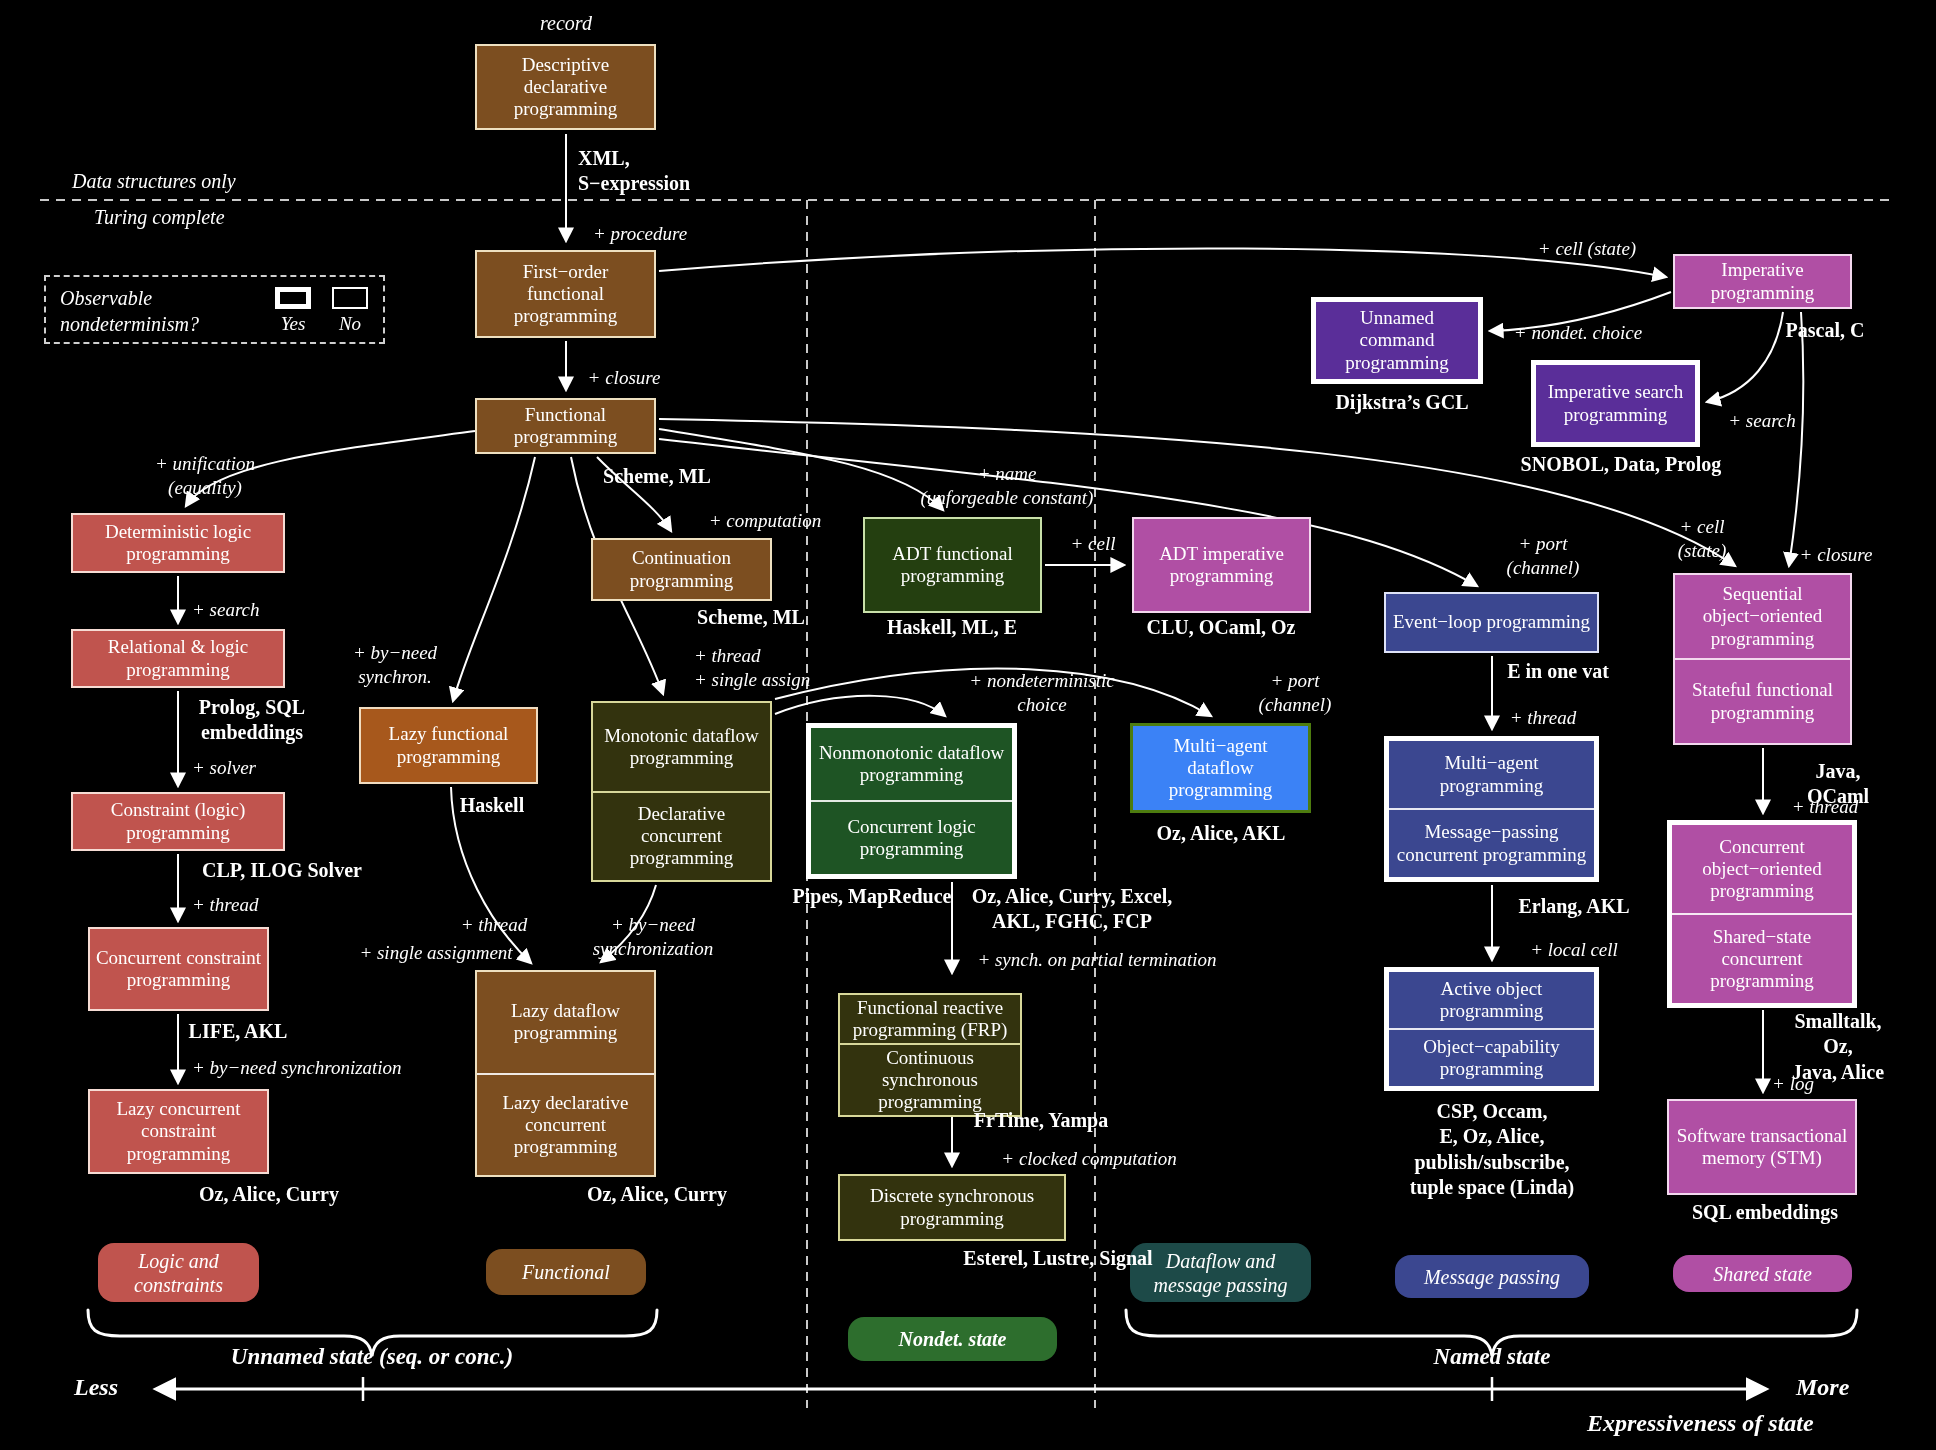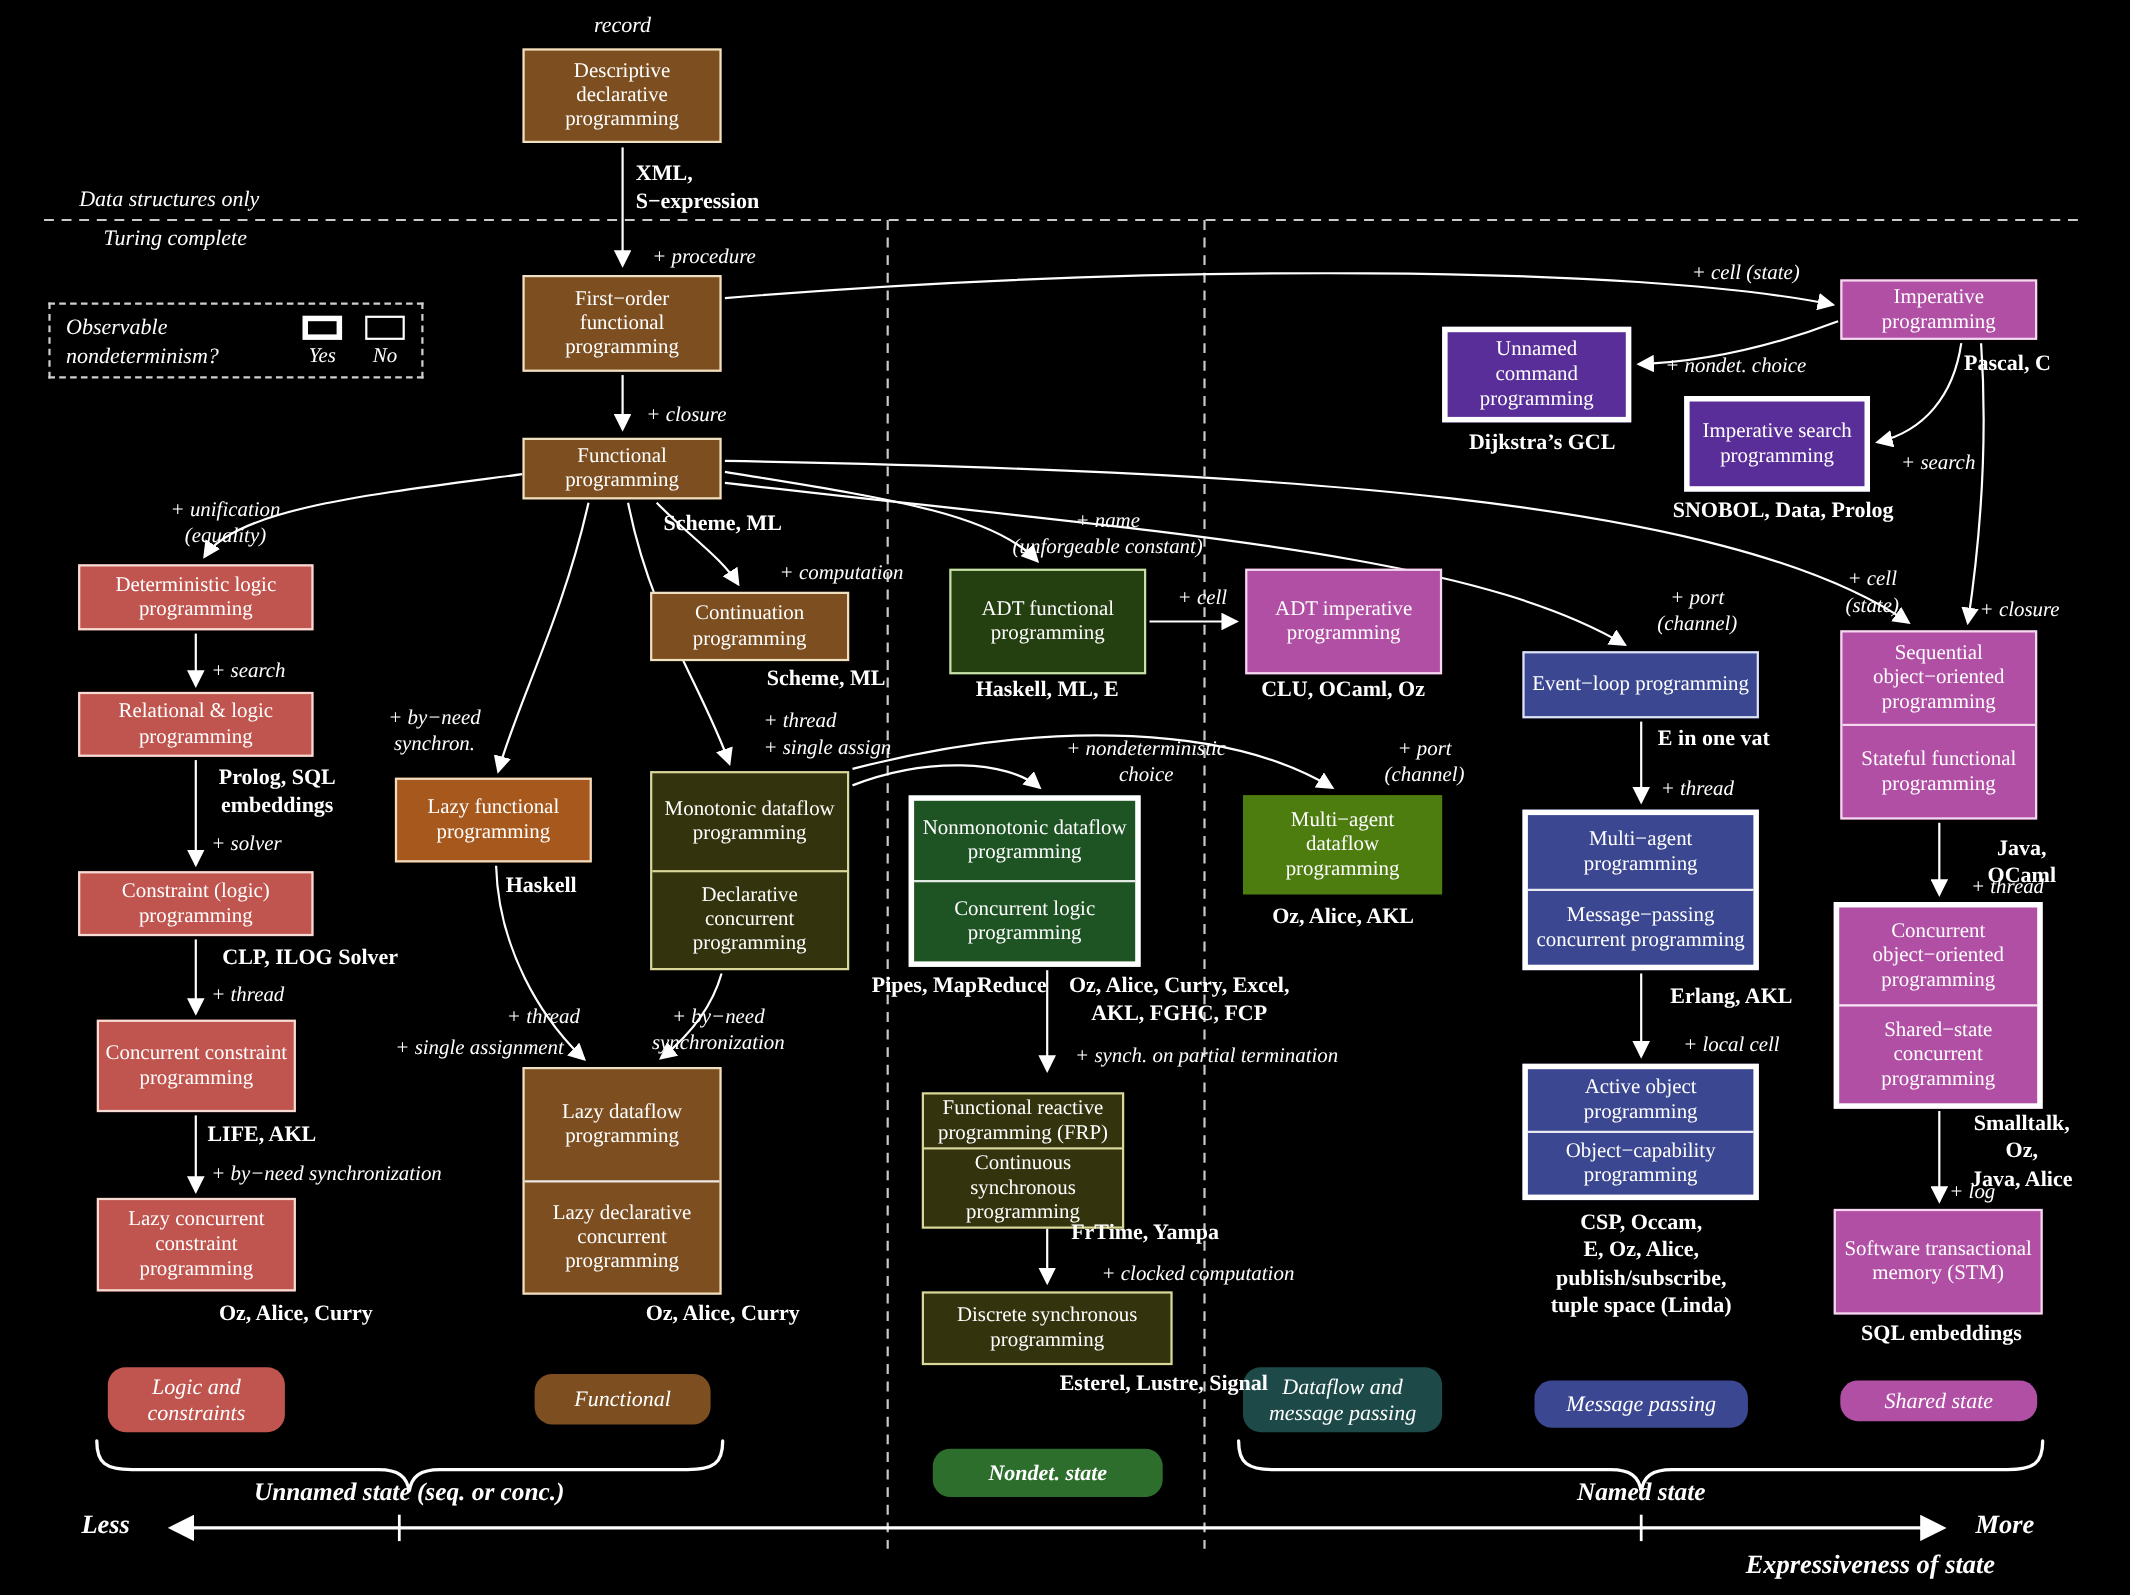--- a/index.html
+++ b/index.html
@@ -11,21 +11,21 @@
         font-size:19px;line-height:1.16;color:#fff}
   .node .part{flex:1;display:flex;align-items:center;justify-content:center;padding:2px 5px}
   .divided .part + .part{border-top:2px solid rgba(255,255,255,.88)}
   .brown{background:#7c4e20;border:2px solid #eee0c0}
   .orange{background:#a7581c;border:2px solid #f0dcc0}
   .red{background:#c0544e;border:2px solid #f6dcd4}
   .olive{background:#33330e;border:2px solid #d8d89a}
   .olive.divided .part + .part{border-top:2px solid #d8d89a}
   .dgreen{background:#243f10;border:2px solid #c9e0a9}
   .green-th{background:#1e5424;border:5px solid #fff}
-  .teal-th{background:#4d7c0f;border:3px solid #4d7c0f}
+  .teal-th{background:#3b82f6;border:3px solid #4d7c0f}
   .navy{background:#3b4790;border:2px solid #dfe3f8}
   .navy-th{background:#3b4790;border:5px solid #fff}
   .magenta{background:#b04fa4;border:2px solid #f3d8ee}
   .magenta.divided .part + .part{border-top:2px solid #f3d8ee}
   .magenta-th{background:#b04fa4;border:5px solid #fff}
   .purple-th{background:#5a2e99;border:5px solid #fff}
   .elabel{position:absolute;z-index:3;font-style:italic;font-size:19px;line-height:1.25;
           text-align:center;transform:translateX(-50%);white-space:pre-line}
   .elabel.la{transform:none;text-align:left}
   .caption{position:absolute;z-index:3;font-weight:bold;font-size:20px;line-height:1.27;
@@ -159,21 +159,21 @@
   <div class="node brown divided" style="left:475px;top:970px;width:181px;height:207px">
     <div class="part">Lazy dataflow programming</div>
     <div class="part">Lazy declarative concurrent programming</div>
   </div>
   <div class="node dgreen" style="left:863px;top:517px;width:179px;height:96px">
     <div class="part">ADT functional programming</div>
   </div>
   <div class="node magenta" style="left:1132px;top:517px;width:179px;height:96px">
     <div class="part">ADT imperative programming</div>
   </div>
-  <div class="node green-th divided" style="left:826px;top:723px;width:211px;height:156px">
+  <div class="node green-th divided" style="left:806px;top:723px;width:211px;height:156px">
     <div class="part">Nonmonotonic dataflow programming</div>
     <div class="part">Concurrent logic programming</div>
   </div>
   <div class="node olive divided" style="left:838px;top:993px;width:184px;height:124px">
     <div class="part">Functional reactive programming (FRP)</div>
     <div class="part">Continuous synchronous programming</div>
   </div>
   <div class="node olive" style="left:838px;top:1174px;width:228px;height:67px">
     <div class="part">Discrete synchronous programming</div>
   </div>

